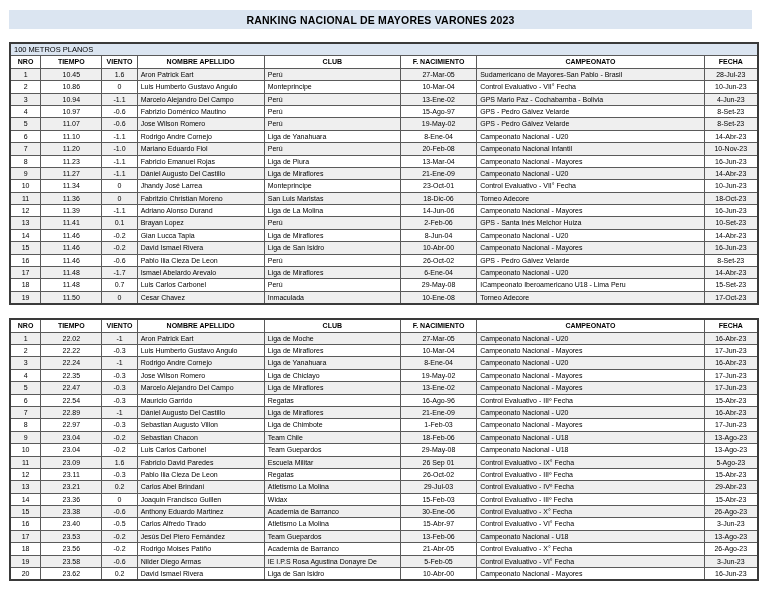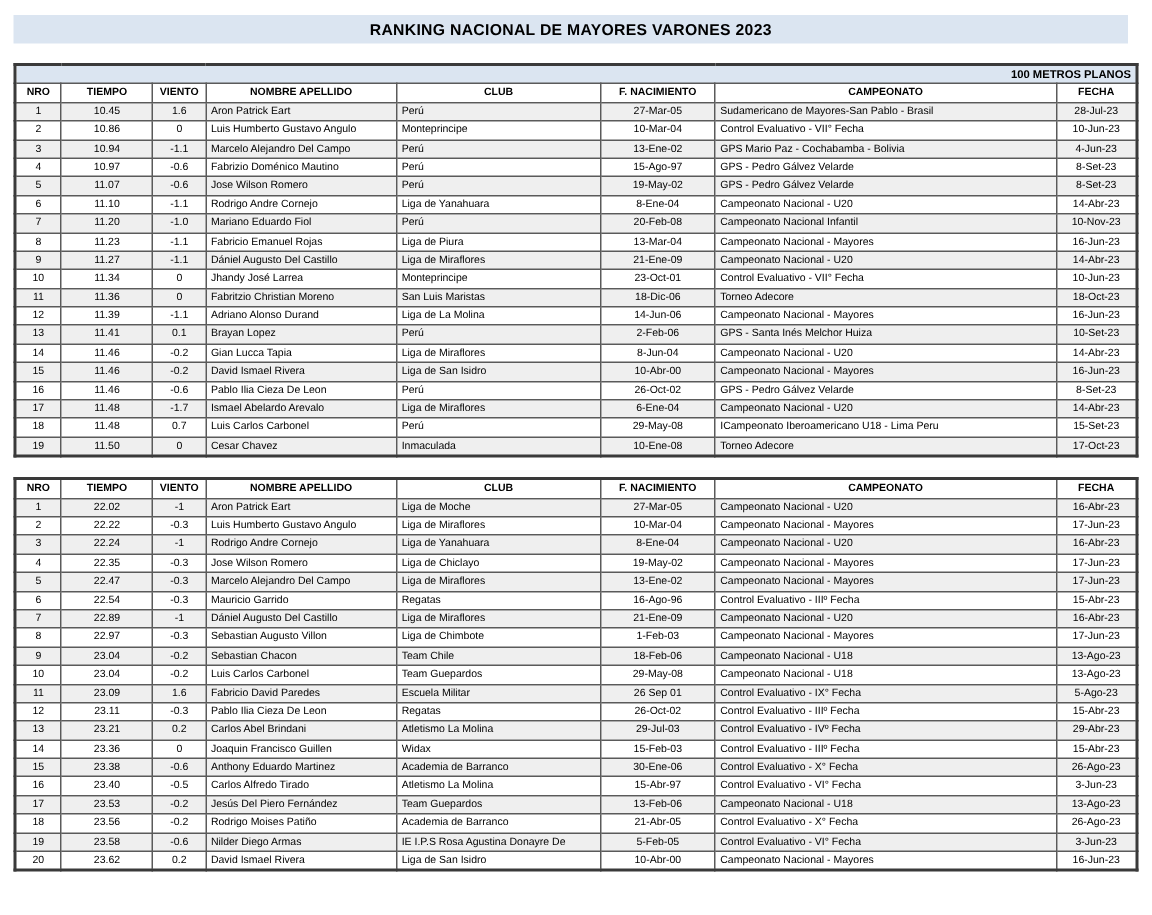--- a/index.html
+++ b/index.html
@@ -19,21 +19,21 @@
     margin-top:13px;
     font-size:7px;
     border:2px solid #3a3a3a;
   }
   table.ranking th, table.ranking td{
     border:1px solid #5a5a5a;
     padding:0 3px;height:11.4px;line-height:1.05;
     white-space:nowrap;overflow:hidden;
   }
   tr.section th{
-    background:#dbe5f1;font-weight:bold;font-size:7.5px;text-align:right;
+    background:#dbe5f1;font-weight:normal;font-size:7.5px;text-align:left;
   }
   tr.cols th{
     background:#ffffff;font-weight:bold;font-size:7px;text-align:center;
   }
   tbody tr:nth-child(odd){background:#efefef;}
   tbody tr:nth-child(even){background:#ffffff;}
   tbody td{text-align:center;}
   tbody td:nth-child(4), tbody td:nth-child(5), tbody td:nth-child(7){text-align:left;}
   col.c-nro{width:4.1%;} col.c-tiempo{width:8.2%;} col.c-viento{width:4.7%;}
   col.c-nombre{width:17.0%;} col.c-club{width:18.2%;} col.c-fnac{width:10.2%;}

